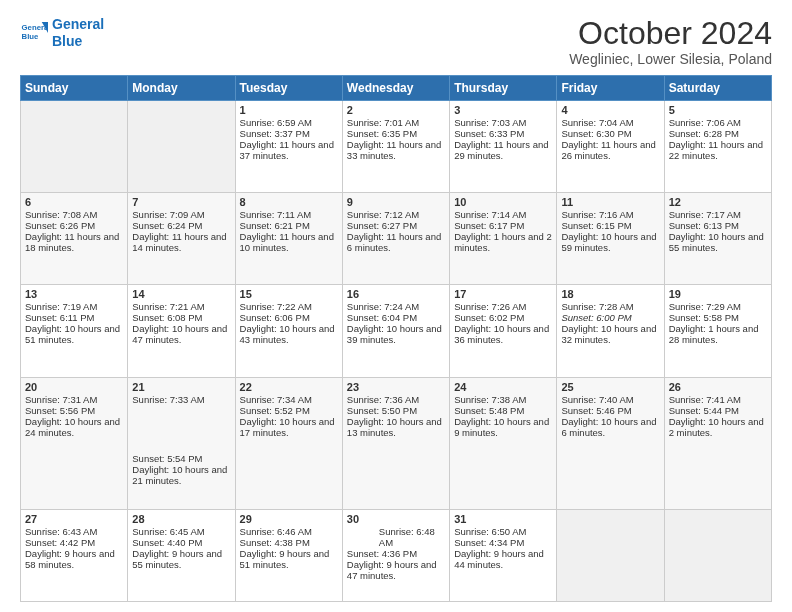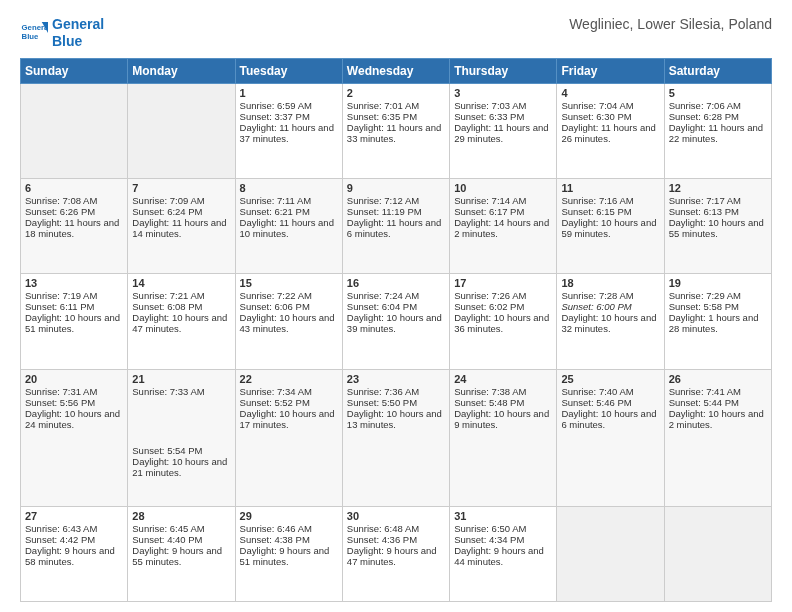--- a/index.html
+++ b/index.html
@@ -102,20 +102,21 @@
         <text x="2" y="14" font-size="10" font-weight="bold" fill="#1a6fba">General</text>
         <text x="2" y="26" font-size="10" font-weight="bold" fill="#1a6fba">Blue</text>
         <polygon points="28,4 36,4 36,18" fill="#1a6fba"></polygon>
       </svg>
       <div style="display:flex;flex-direction:column;line-height:1.1;">
         <span class="logo-text" style="font-size:14px;font-weight:bold;color:#1a6fba;">General</span>
         <span class="logo-text" style="font-size:14px;font-weight:bold;color:#1a6fba;">Blue</span>
       </div>
     </div>
     <div class="title-block">
+      <div class="main-title">October 2024</div>
       <div class="subtitle">Wegliniec, Lower Silesia, Poland</div>
     </div>
   </div>
 
   <table class="calendar">
     <thead>
       <tr>
       <th>Sunday</th>
           <th>Monday</th>
           <th>Tuesday</th>
@@ -175,28 +176,28 @@
           </td>
           <td>
             <span class="day-num">8</span>
             <span style="display: block;">Sunrise: 7:11 AM</span>
             <span style="display: block;">Sunset: 6:21 PM</span>
             <span style="display: block;">Daylight: 11 hours and 10 minutes.</span>
           </td>
           <td>
             <span class="day-num">9</span>
             <span style="display: block;">Sunrise: 7:12 AM</span>
-            <span style="display: block;">Sunset: 11:19 PM</span>
+            <span style="display: block;">Sunset: 6:27 PM</span>
             <span style="display: block;">Daylight: 11 hours and 6 minutes.</span>
           </td>
           <td>
             <span class="day-num">10</span>
             <span style="display: block;">Sunrise: 7:14 AM</span>
             <span style="display: block;">Sunset: 6:17 PM</span>
-            <span style="display: block;">Daylight: 14 hours and 2 minutes.</span>
+            <span style="display: block;">Daylight: 1 hours and 2 minutes.</span>
           </td>
           <td>
             <span class="day-num">11</span>
             <span style="display: block;">Sunrise: 7:16 AM</span>
             <span style="display: block;">Sunset: 6:15 PM</span>
             <span style="display: block;">Daylight: 10 hours and 59 minutes.</span>
           </td>
           <td>
             <span class="day-num">12</span>
             <span style="display: block;">Sunrise: 7:17 AM</span>
@@ -306,21 +307,21 @@
             <span style="display: block;">Daylight: 9 hours and 55 minutes.</span>
           </td>
           <td>
             <span class="day-num">29</span>
             <span style="display: block;">Sunrise: 6:46 AM</span>
             <span style="display: block;">Sunset: 4:38 PM</span>
             <span style="display: block;">Daylight: 9 hours and 51 minutes.</span>
           </td>
           <td>
             <span class="day-num">30</span>
-            <span style="display: block;">Sunrise: 6:48 AM</span>
+            <span style="display: block; margin-left: 32px;">Sunrise: 6:48 AM</span>
             <span style="display: block;">Sunset: 4:36 PM</span>
             <span style="display: block;">Daylight: 9 hours and 47 minutes.</span>
           </td>
           <td>
             <span class="day-num">31</span>
             <span style="display: block;">Sunrise: 6:50 AM</span>
             <span style="display: block;">Sunset: 4:34 PM</span>
             <span style="display: block;">Daylight: 9 hours and 44 minutes.</span>
           </td>
           <td class="empty-cell"></td>

